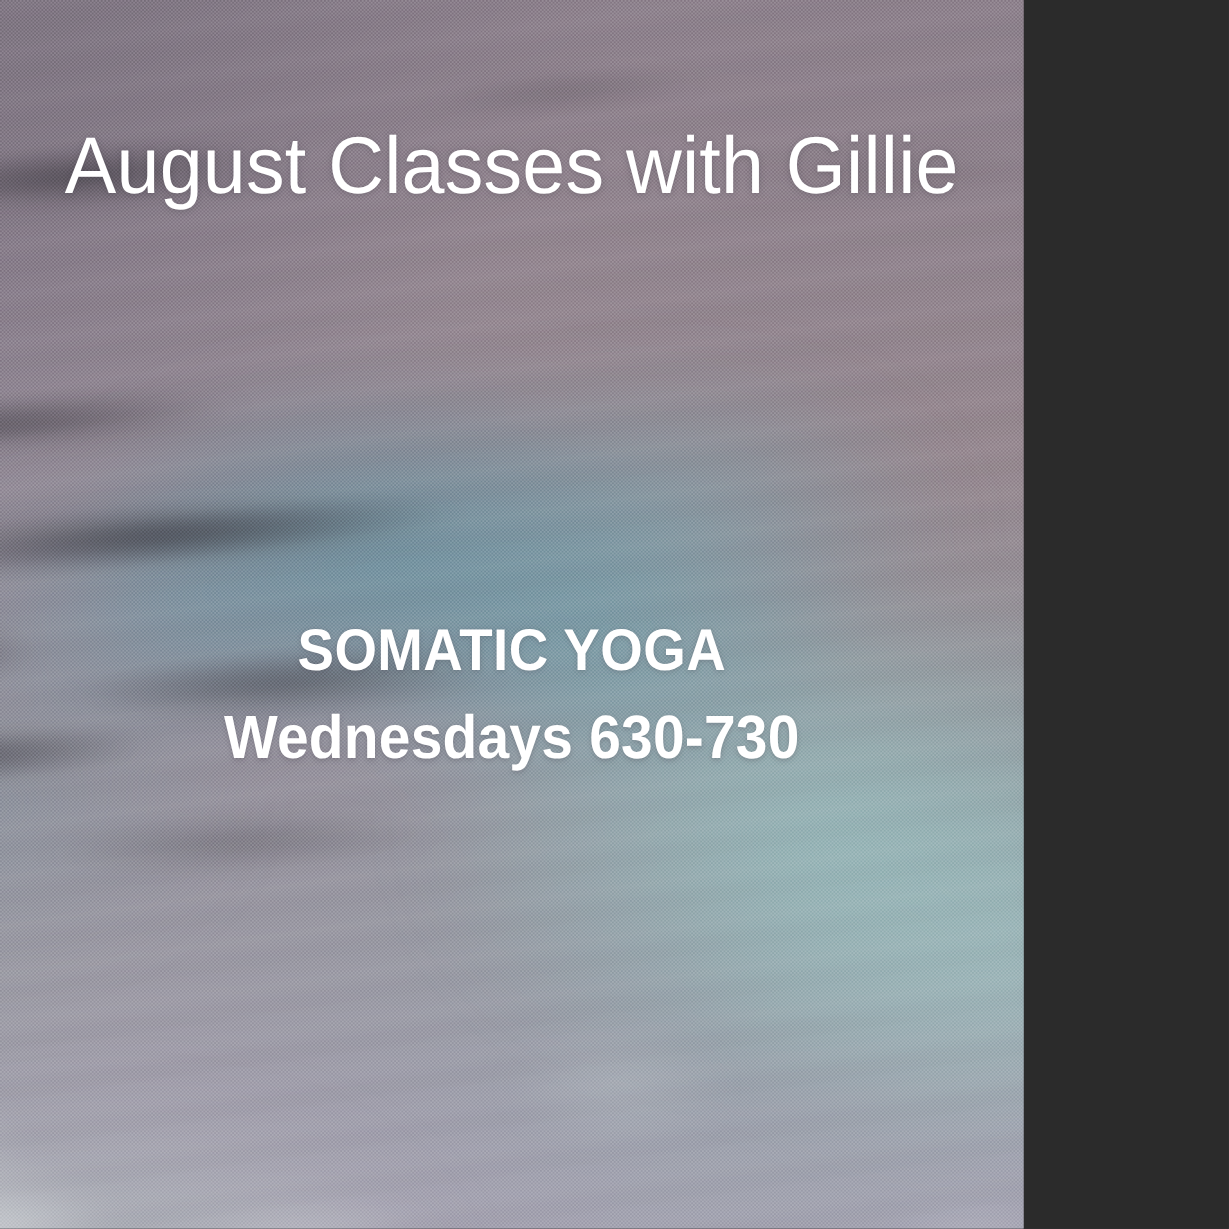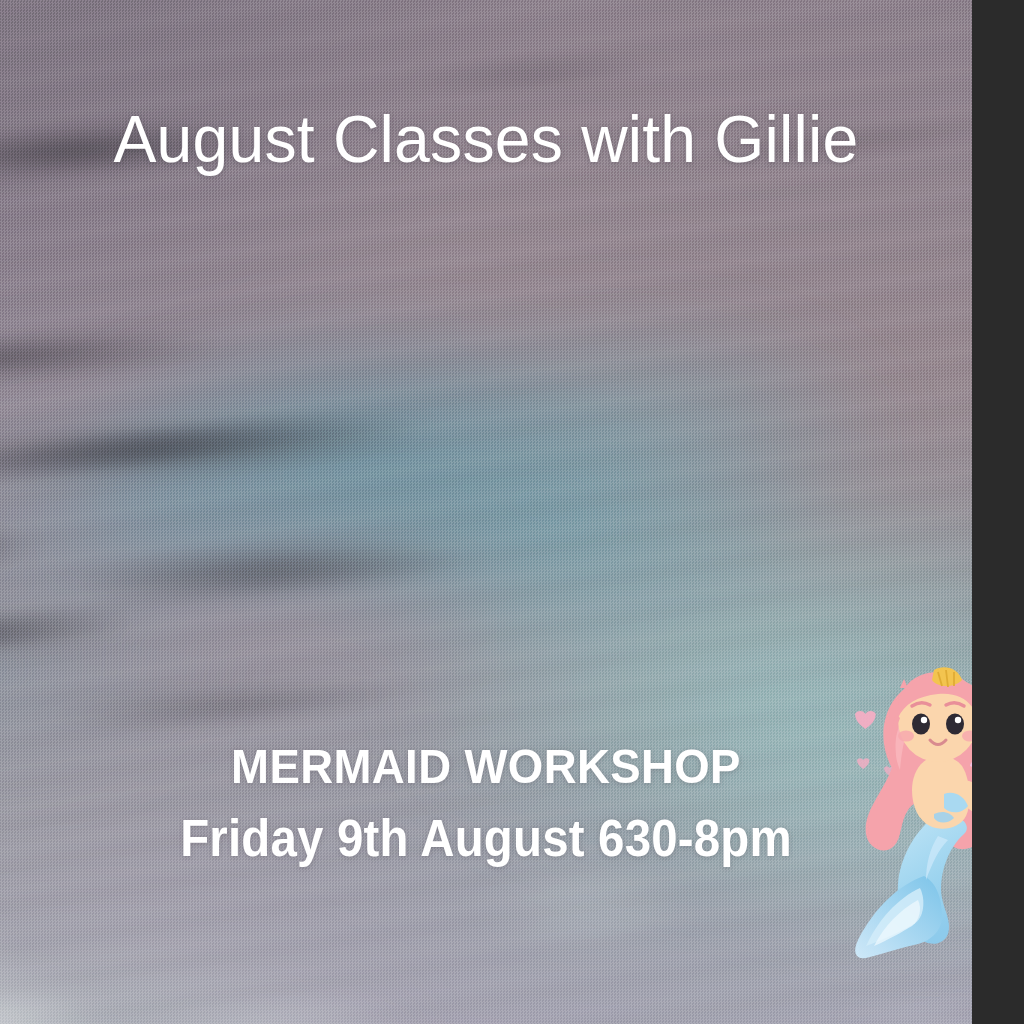--- a/index.html
+++ b/index.html
@@ -2,21 +2,21 @@
 <html><head>
 <meta charset="utf-8">
 <style>
   html, body {
     margin: 0;
     padding: 0;
     background: #2b2b2b;
   }
   #poster {
     position: relative;
-    width: 972px;
+    width: 853px;
     height: 1024px;
     overflow: hidden;
     font-family: "Liberation Sans", sans-serif;
     isolation: isolate;
   }
 
   
   .bg-base {
     position: absolute;
     inset: 0;
@@ -187,25 +187,25 @@
     <div class="bg-layer bg-l5"></div>
     <div class="bg-wash"></div>
     <div class="bg-grain"></div>
   </div>
 
   <div class="text-stack">
 
     <div class="poster-title">August Classes with Gillie</div>
 
 
-
-    <div class="block" id="block-2">
-      <div class="block-head">MERMAID WORKSHOP</div>
-      <div class="block-sub">Friday 9th August 630-8pm</div>
+    <div class="block" id="block-1">
+      <div class="block-head">SOMATIC YOGA</div>
+      <div class="block-sub">Wednesdays 630-730</div>
     </div>
+
 
   </div>
 
   <div class="mermaid">
     <svg viewBox="0 0 200 316" xmlns="http://www.w3.org/2000/svg">
       <defs>
         <linearGradient id="tailGrad" x1="0" y1="0" x2="0.4" y2="1">
           <stop offset="0%" stop-color="#bfe4f6"></stop>
           <stop offset="60%" stop-color="#9dd4ef"></stop>
           <stop offset="100%" stop-color="#8ecbec"></stop>

